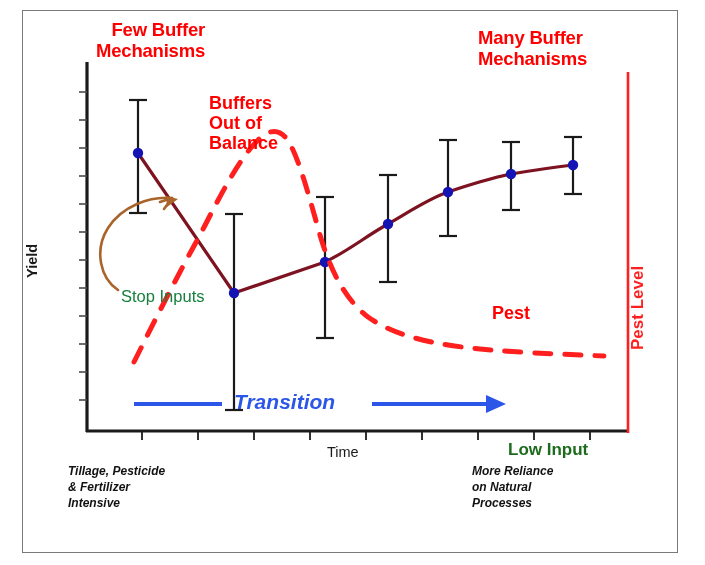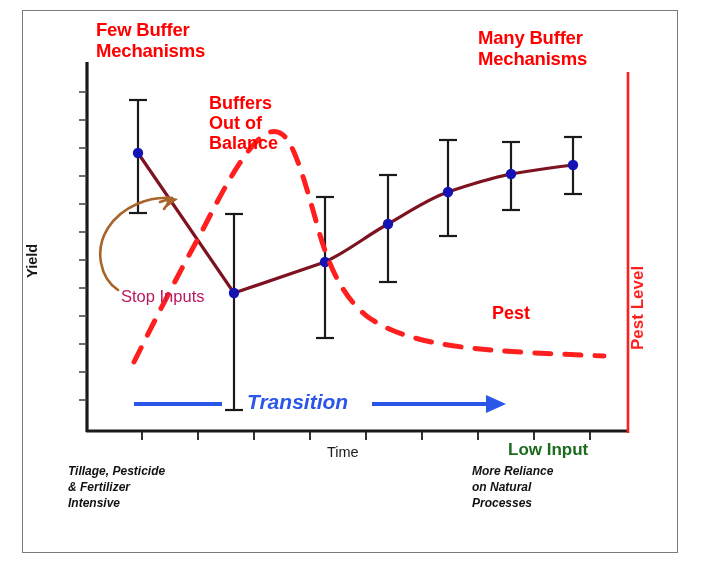--- a/index.html
+++ b/index.html
@@ -36,21 +36,21 @@
     position: absolute;
     white-space: pre;
     line-height: 1.12;
   }
   .red-head {
     color: #ff0000;
     font-weight: bold;
     font-size: 18.5px;
     letter-spacing: -0.2px;
   }
-  .few-buffer { left: 96px; top: 20px; }
+  .few-buffer { left: 96px; top: 20px; text-align: right; }
   .many-buffer { left: 478px; top: 28px; }
   .buffers-oob {
     left: 209px;
     top: 93px;
     color: #ff0000;
     font-weight: bold;
     font-size: 18px;
   }
   .pest-lbl {
     left: 492px;
@@ -83,32 +83,31 @@
     color: #1a1a1a;
     font-weight: bold;
     font-size: 14.5px;
     white-space: pre;
     transform: rotate(-90deg);
     transform-origin: left bottom;
   }
   .stop-inputs {
     left: 121px;
     top: 287px;
-    color: #be185d;
+    color: #15803d;
     font-size: 16.5px;
     font-weight: normal;
   }
   .transition-lbl {
     left: 234px;
     top: 390px;
     color: #2b56e8;
     font-size: 21px;
     font-weight: bold;
     font-style: italic;
-    padding-left: 13px;
   }
   .time-lbl {
     left: 327px;
     top: 444px;
     color: #1a1a1a;
     font-weight: normal;
     font-size: 14.5px;
   }
   .high-input {
     left: 94px;

